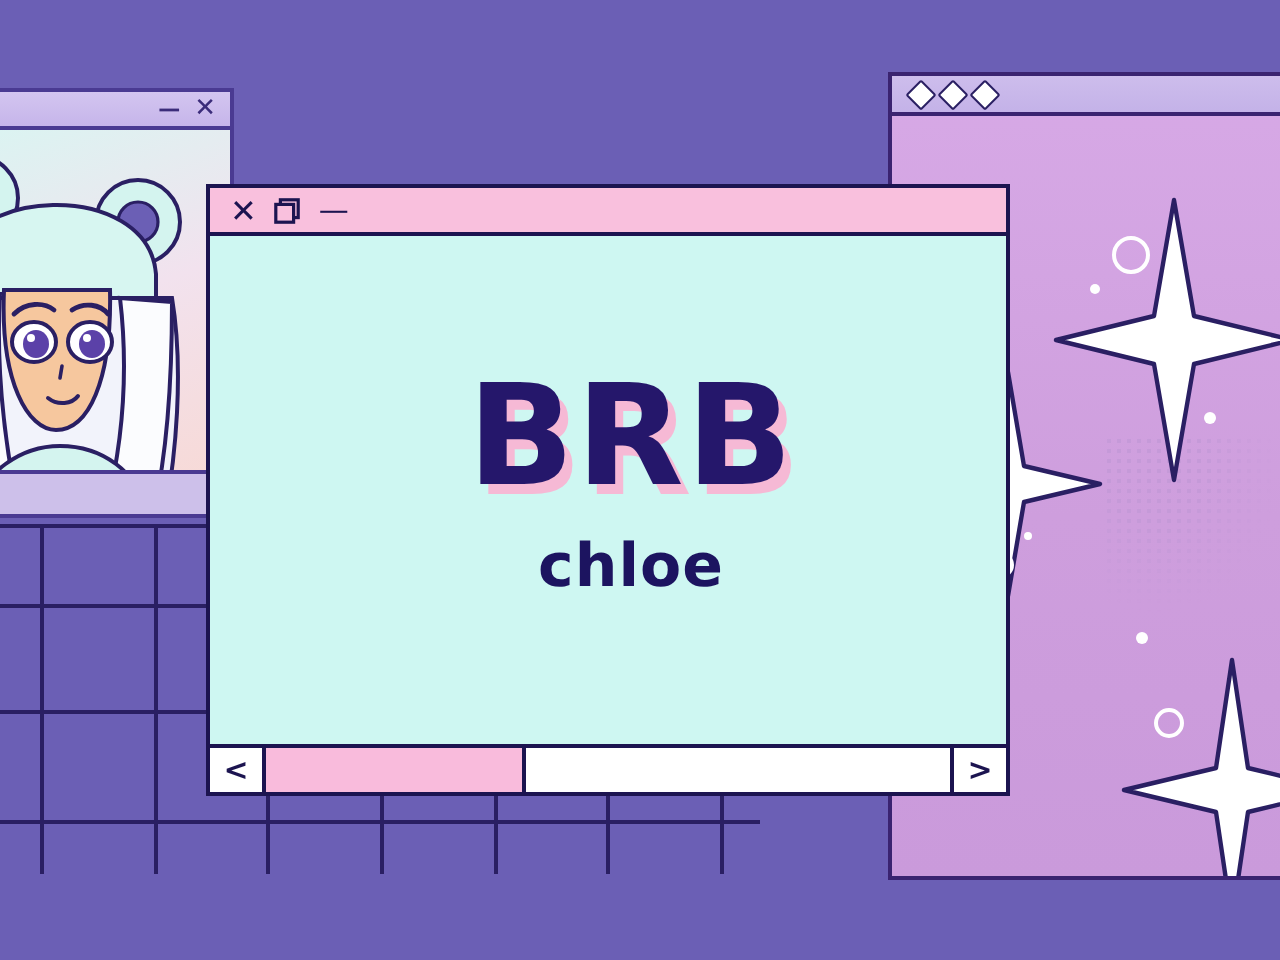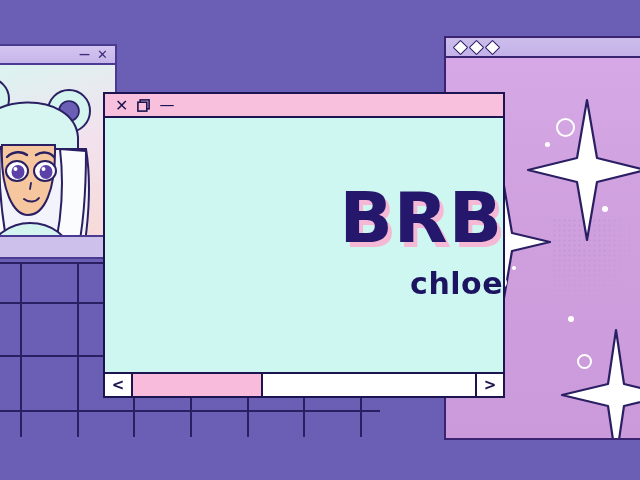--- a/index.html
+++ b/index.html
@@ -127,21 +127,21 @@
   }
   .tb-icon {
     color: #1C1450;
     display: inline-flex; align-items: center; justify-content: center;
     cursor: pointer;
   }
   #main-body {
     flex: 1 1 auto;
     background: #CEF7F2;
     display: flex; flex-direction: column;
-    align-items: flex-end; justify-content: center;
+    align-items: center; justify-content: center;
     gap: 4px;
     padding-bottom: 6px;
     padding-left: 23px;
   }
   #brb-title {
     font-size: 70px;
     font-weight: 900;
     letter-spacing: 1px;
     color: #25176B;
     text-shadow: 4px 5px 0 #F6B9D5;

